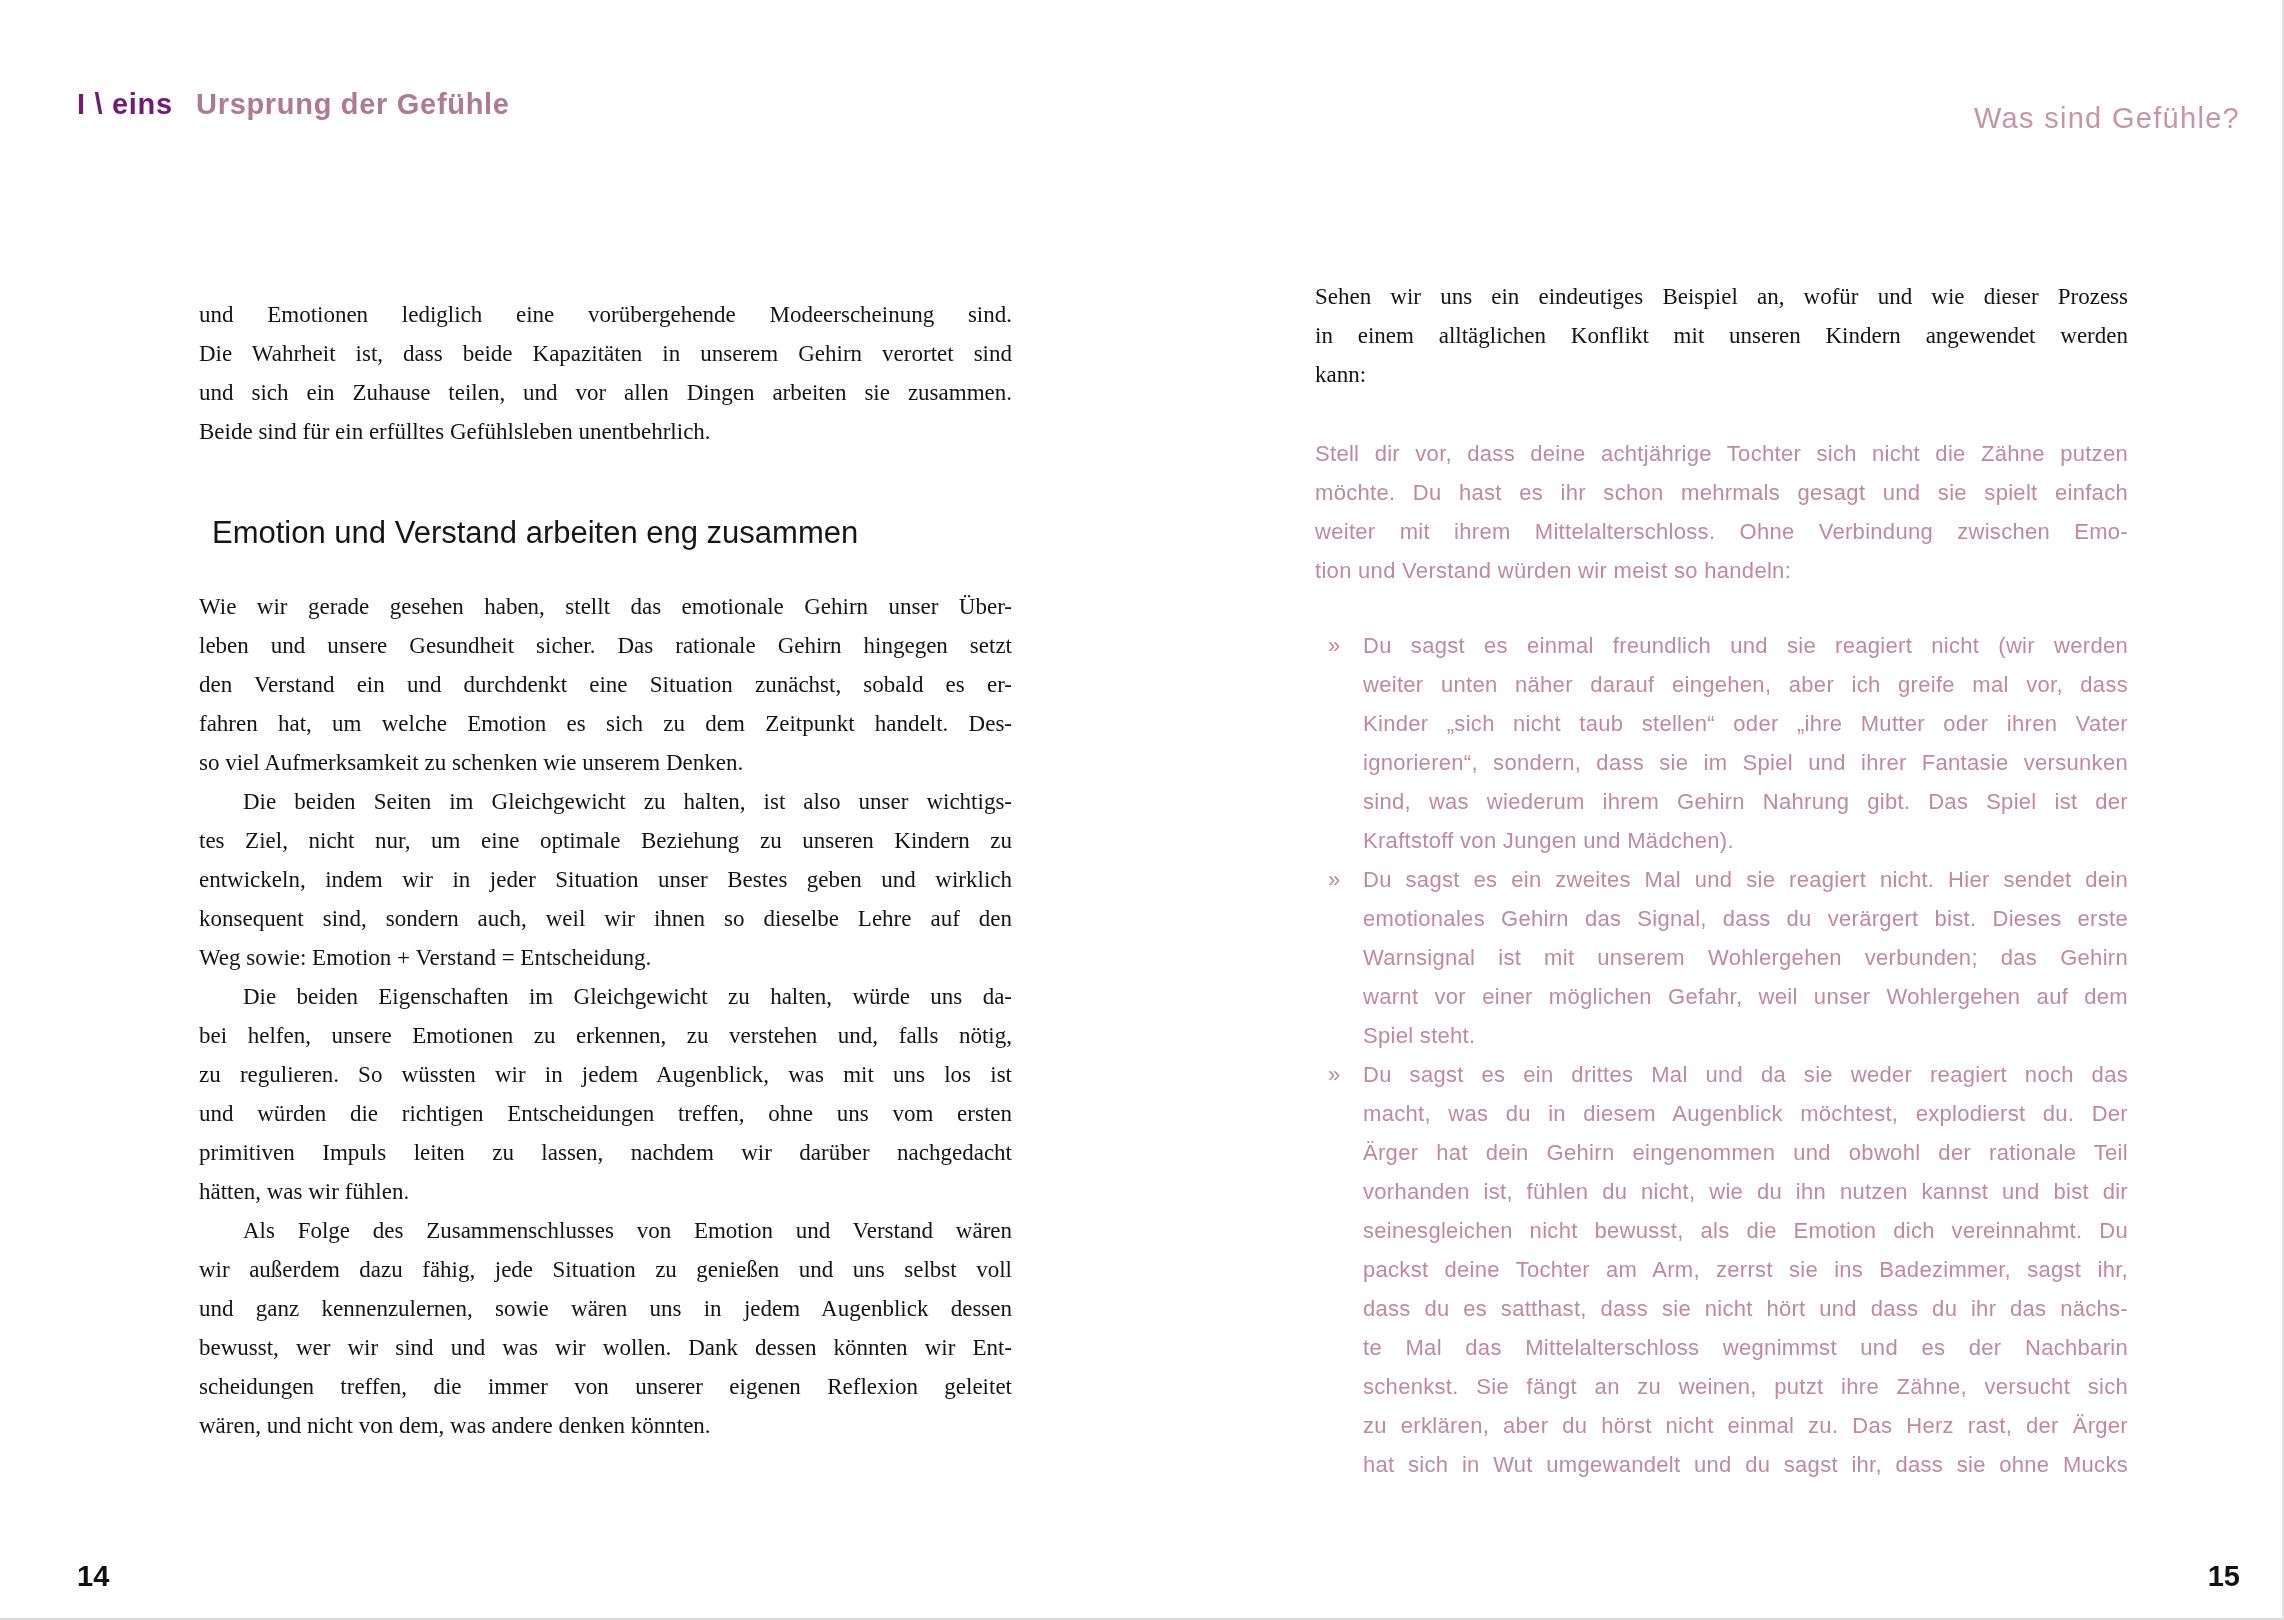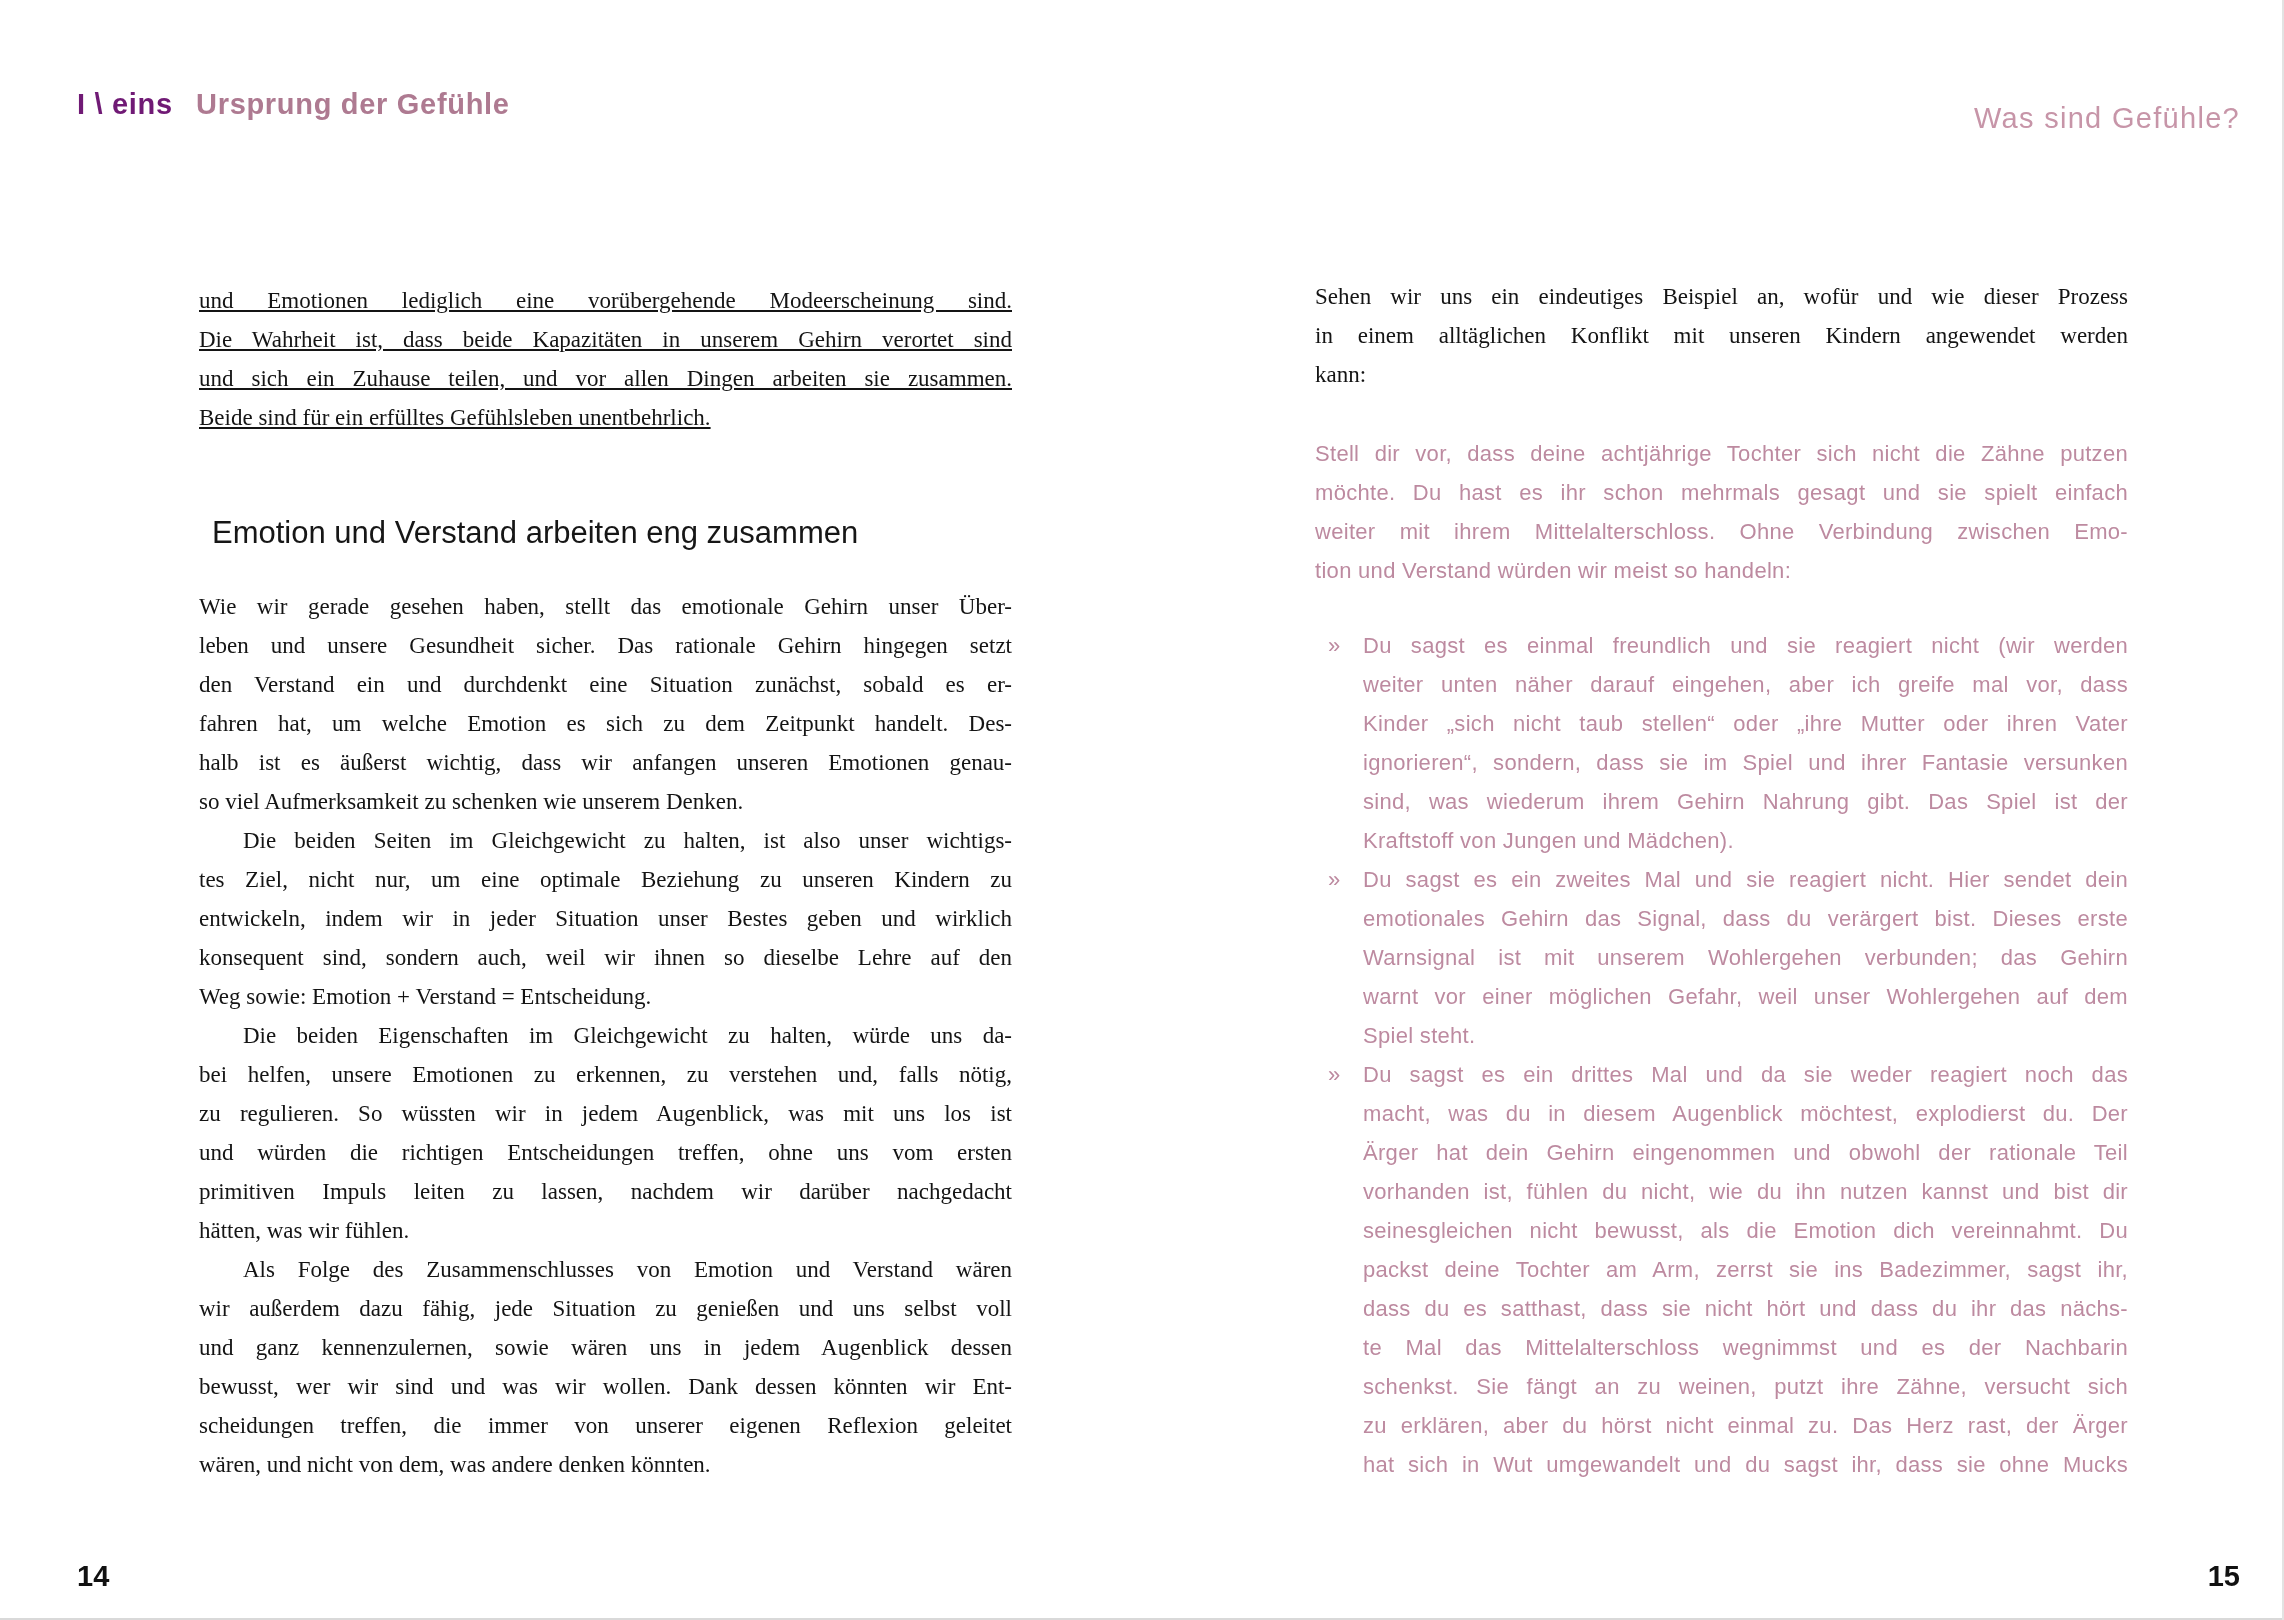--- a/index.html
+++ b/index.html
@@ -33,21 +33,21 @@
     font-size: 29px; font-weight: normal;
     color: #c795a8; letter-spacing: 1.3px; margin-top: 14px;
   }
 
   
   .col { position: absolute; width: 813px; }
 
   .serif-text { font-family: "Liberation Serif", serif; font-size: 23px; color: #141414; }
   .serif-text .line { line-height: 39px; height: 39px; }
 
-  .lp-p1 { left: 199px; top: 281px; text-decoration: underline; }
+  .lp-p1 { left: 199px; top: 295px; }
   .lp-p1 .line { line-height: 39px; height: 39px; }
 
   .lp-heading {
     position: absolute; left: 197px; top: 500px;
     font-family: "Liberation Sans", sans-serif;
     font-size: 31px; font-weight: normal; color: #161616;
     letter-spacing: 0px; white-space: nowrap;
   }
 
   .lp-body { left: 199px; top: 587px; }
@@ -104,21 +104,20 @@
   </div>
 
 <h2 class="lp-heading" style="margin:15px;">Emotion und Verstand arbeiten eng zusammen</h2>
 
 <div class="col serif-text lp-body">
   <div>
       <div class="line">Wie wir gerade gesehen haben, stellt das emotionale Gehirn unser Über-</div>
       <div class="line">leben und unsere Gesundheit sicher. Das rationale Gehirn hingegen setzt</div>
       <div class="line">den Verstand ein und durchdenkt eine Situation zunächst, sobald es er-</div>
       <div class="line">fahren hat, um welche Emotion es sich zu dem Zeitpunkt handelt. Des-</div>
-      <div class="line">halb ist es äußerst wichtig, dass wir anfangen unseren Emotionen genau-</div>
       <div class="line no-stretch">so viel Aufmerksamkeit zu schenken wie unserem Denken.</div>
     </div>
   <div>
       <div class="line first-indent">Die beiden Seiten im Gleichgewicht zu halten, ist also unser wichtigs-</div>
       <div class="line">tes Ziel, nicht nur, um eine optimale Beziehung zu unseren Kindern zu</div>
       <div class="line">entwickeln, indem wir in jeder Situation unser Bestes geben und wirklich</div>
       <div class="line">konsequent sind, sondern auch, weil wir ihnen so dieselbe Lehre auf den</div>
       <div class="line no-stretch">Weg sowie: Emotion + Verstand = Entscheidung.</div>
     </div>
   <div>

